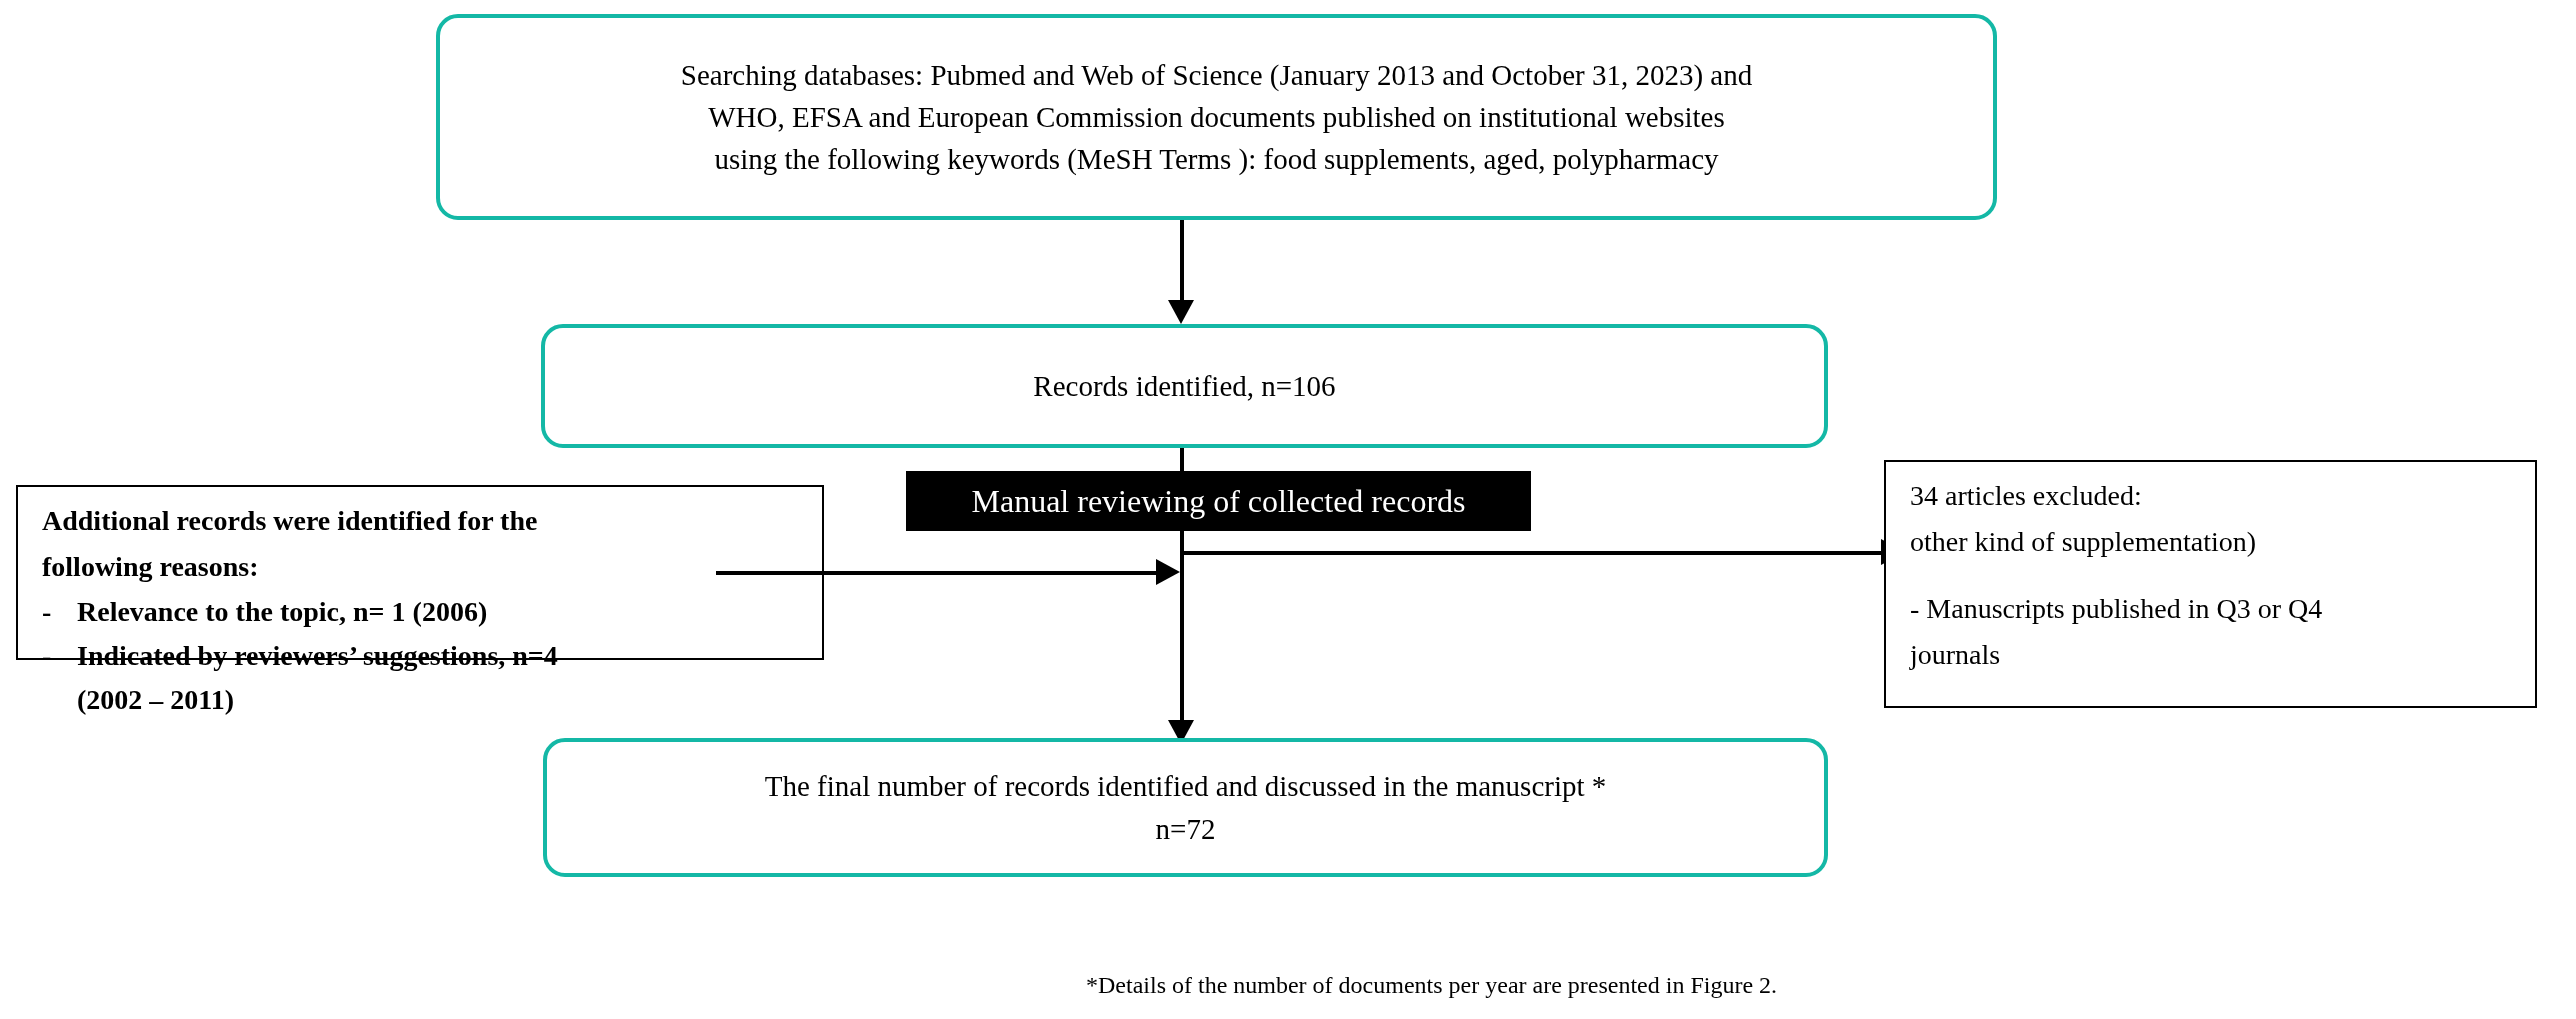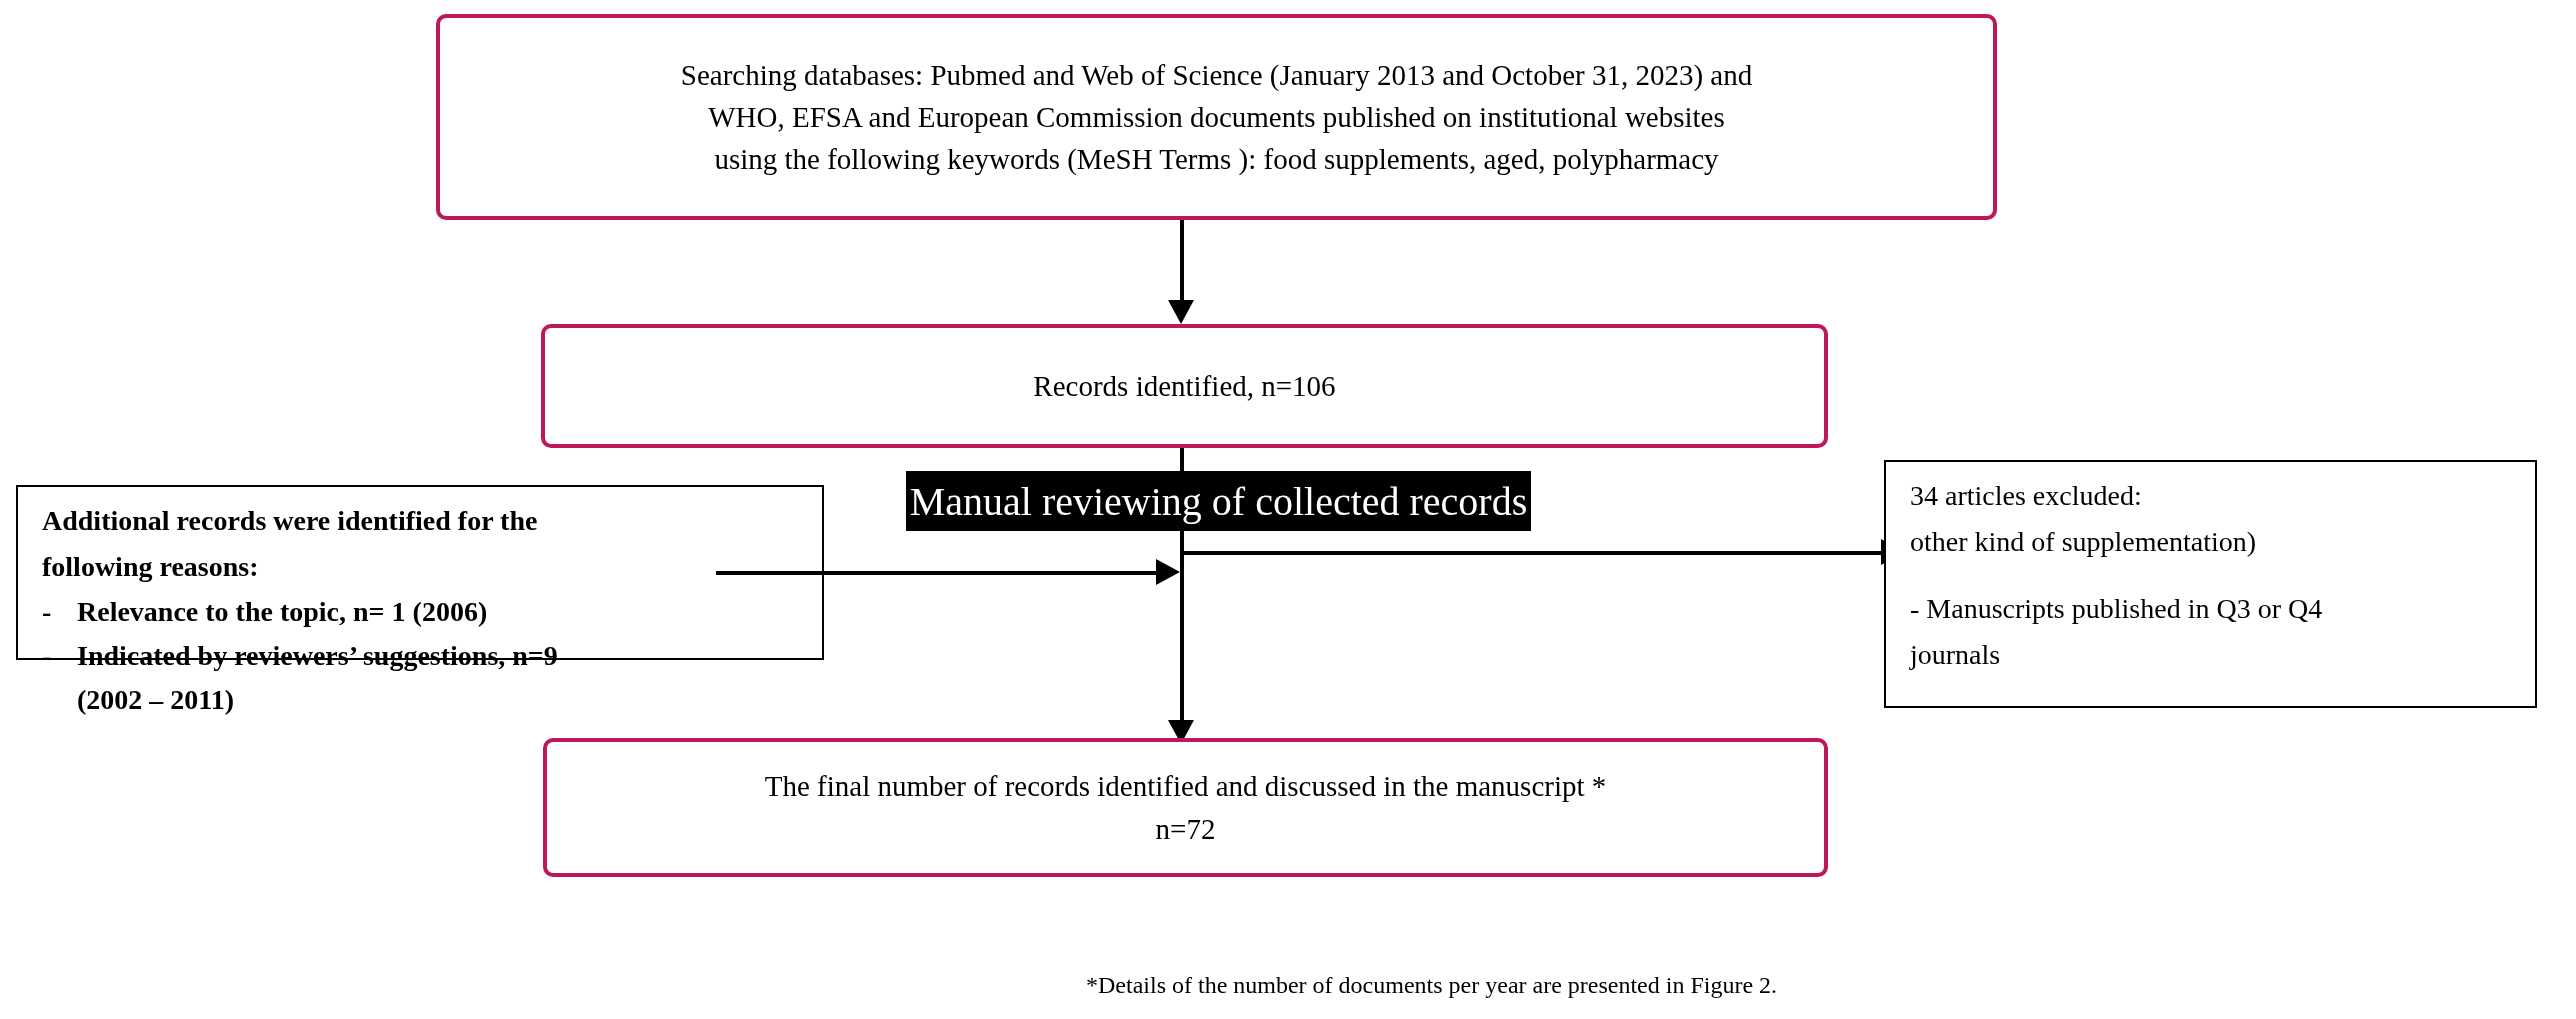--- a/index.html
+++ b/index.html
@@ -16,22 +16,22 @@
     width: 2576px;
     height: 1020px;
     background: #ffffff;
     overflow: hidden;
   }
 
   
   .rbox {
     position: absolute;
     box-sizing: border-box;
-    border: 4px solid #be185d;
-    border-radius: 10px;
+    border: 4px solid #14b8a6;
+    border-radius: 22px;
     background: #ffffff;
     display: flex;
     align-items: center;
     justify-content: center;
     text-align: center;
   }
   .rbox .txt {
     line-height: 1.46;
     padding: 0 20.7px;
   }
@@ -80,21 +80,21 @@
     width: 0;
     height: 0;
     border-top: 13.5px solid transparent;
     border-bottom: 13.5px solid transparent;
     border-left: 24px solid #000000;
   }
 
   
   .t-box1   { font-size: 29px; }
   .t-box2   { font-size: 29px; }
-  .t-banner { font-size: 40px; }
+  .t-banner { font-size: 32px; }
   .t-side   { font-size: 28px; line-height: 1.40; }
   .t-final  { font-size: 29px; }
   .t-note   { font-size: 24px; }
 
   .side-inner {
     padding: 14.3px 17.5px 9.5px 24px;
   }
   .side-inner p {
     margin: 0 0 6.4px 0;
   }
@@ -147,21 +147,21 @@
   <div class="sbox" style="left:16px; top:485px; width:808px; height:175px;font-weight:bold;">
     <div class="side-inner t-side">
       <p>Additional records were identified for the</p>
       <p>following reasons:</p>
       <div class="bullet-row">
         <span class="bullet-dash">-</span>
         <span class="bullet-text">Relevance to the topic, n= 1 (2006)</span>
       </div>
       <div class="bullet-row">
         <span class="bullet-dash">-</span>
-        <span class="bullet-text">Indicated by reviewers’ suggestions,  n=9</span>
+        <span class="bullet-text">Indicated by reviewers’ suggestions,  n=4</span>
       </div>
       <p style="padding-left:35px;">(2002 – 2011)</p>
     </div>
   </div>
 
   <div class="hline" style="left:716px; top:571px; width:442px;"></div>
   <div class="arrow-right" style="left:1156px; top:559px;"></div>
 
   <div class="hline" style="left:1180px; top:551px; width:703px;"></div>
   <div class="arrow-right" style="left:1881px; top:539px;"></div>

